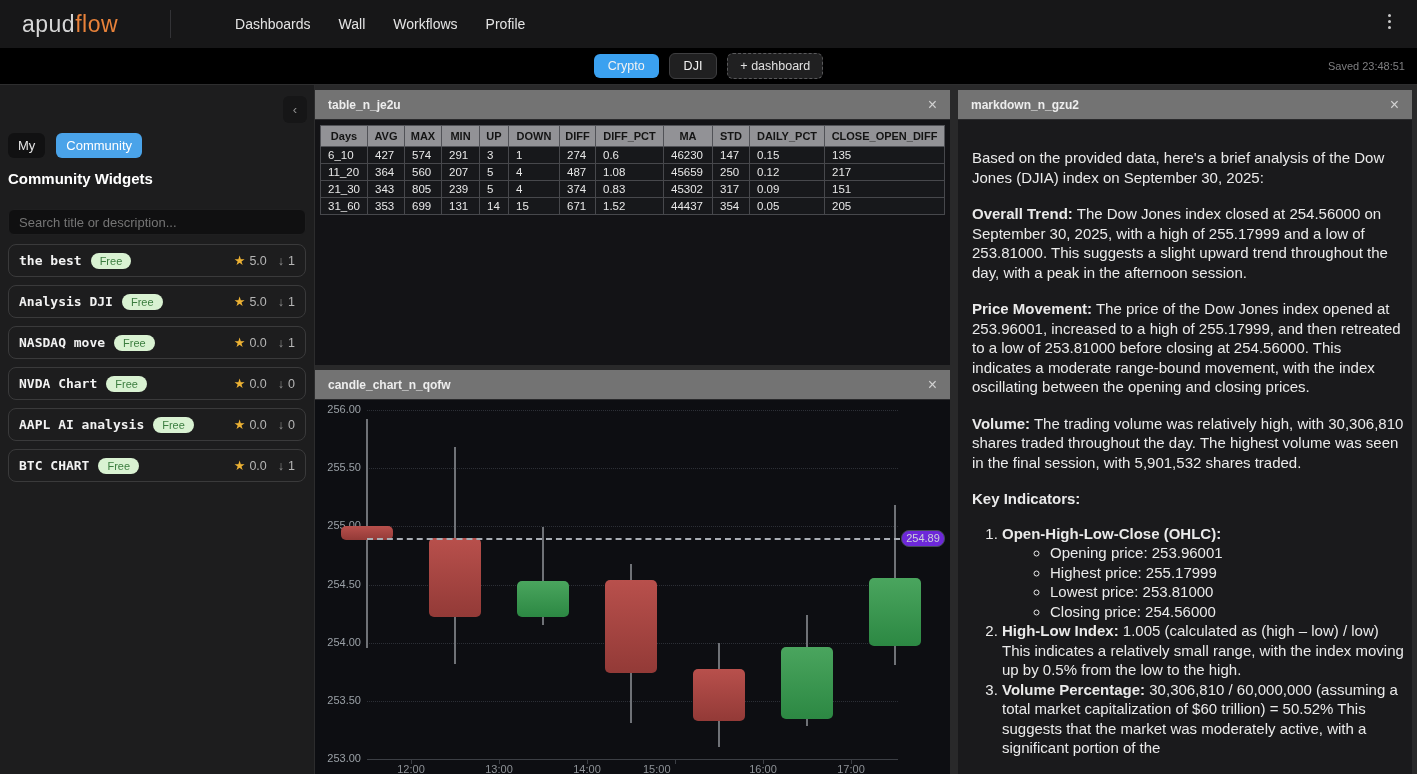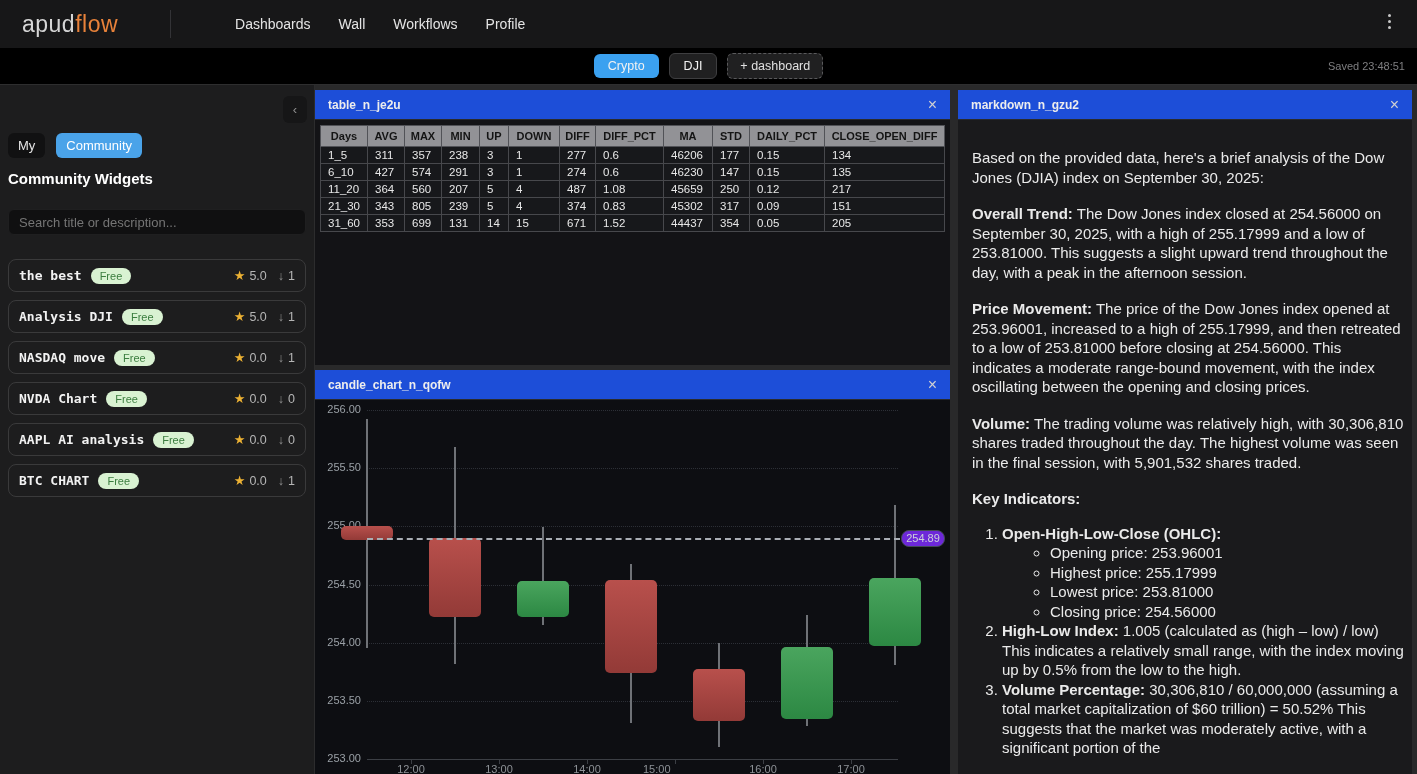--- a/index.html
+++ b/index.html
@@ -40,35 +40,35 @@
                   background:#161617; border-radius:6px; color:#8f8f8f; font-size:13px;
                   display:flex; align-items:center; justify-content:center; cursor:pointer; }
   .filter-tabs { margin-top:48px; display:flex; gap:11px; }
   .ftab { font-size:13px; padding:5px 10px; border-radius:6px; cursor:pointer; }
   .ftab.inactive { background:#111112; color:#e5e5e5; }
   .ftab.active { background:#4aa3e9; color:#fff; }
   .sb-heading { margin-top:12px; color:#fff; font-size:15px; font-weight:bold; }
   .search { margin-top:22px; width:100%; height:26px; background:#101011; border:1px solid #1f1f20;
             border-radius:6px; color:#ddd; font-size:13px; padding:0 10px; outline:none; }
   .search::placeholder { color:#757575; }
-  .widget-list { margin-top:24px;text-align:center; }
+  .widget-list { margin-top:9px;text-align:center; }
   .widget-card { height:33px; border:1px solid #3a3a3b; border-radius:8px; margin-bottom:8px;
                  display:flex; align-items:center; padding:0 10px; cursor:pointer; }
   .w-name { font-family:"DejaVu Sans Mono",monospace; font-weight:bold; font-size:13px; color:#f2f2f2; }
   .w-badge { margin-left:9px; background:#d9f2d2; color:#3b7d3f; font-size:11px;
              padding:2px 9px; border-radius:9px; }
   .w-meta { margin-left:auto; display:flex; align-items:center; gap:4px; }
   .w-star { color:#edb234; font-size:13px; }
   .w-rating { color:#b5b5b5; font-size:12.5px; }
   .w-dl { color:#8f8f8f; font-size:12.5px; font-weight:bold; margin-left:7px; }
   .w-count { color:#b5b5b5; font-size:12.5px; }
 
   
   .panel { position:absolute; background:#131316; overflow:hidden; }
-  .panel-header { height:30px; background:#1d4ed8; border-bottom:1px solid #2a2a2c;
+  .panel-header { height:30px; background:#737373; border-bottom:1px solid #2a2a2c;
                   display:flex; align-items:center; padding:0 13px; }
   .panel-title { font-size:12px; font-weight:bold; color:#ededed; }
   .panel-close { margin-left:auto; color:#d2d2d2; font-size:16px; line-height:16px; cursor:pointer; }
   #table-panel { left:0; top:5px; width:635px; height:275px; }
   #chart-panel { left:0; top:285px; width:635px; height:404px; }
   #markdown-panel { left:643px; top:5px; width:454px; height:684px; background:#1a1a1c; }
 
   
   .dtable { margin:5px; border-collapse:collapse; table-layout:fixed; width:625px; }
   .dtable th { background:#929296; color:#141414; font-size:11px; font-weight:bold;
@@ -214,34 +214,20 @@
               <th style="width: 51px;">DOWN</th>
               <th style="width: 36px;">DIFF</th>
               <th style="width: 68px;">DIFF_PCT</th>
               <th style="width: 49px;">MA</th>
               <th style="width: 37px;">STD</th>
               <th style="width: 75px;">DAILY_PCT</th>
               <th style="width: 120px;">CLOSE_OPEN_DIFF</th>
             </tr>
           </thead>
         <tbody id="dtable-body">
-            <tr>
-              <td>1_5</td>
-              <td>311</td>
-              <td>357</td>
-              <td>238</td>
-              <td>3</td>
-              <td>1</td>
-              <td>277</td>
-              <td>0.6</td>
-              <td>46206</td>
-              <td>177</td>
-              <td>0.15</td>
-              <td>134</td>
-            </tr>
             <tr>
               <td>6_10</td>
               <td>427</td>
               <td>574</td>
               <td>291</td>
               <td>3</td>
               <td>1</td>
               <td>274</td>
               <td>0.6</td>
               <td>46230</td>

